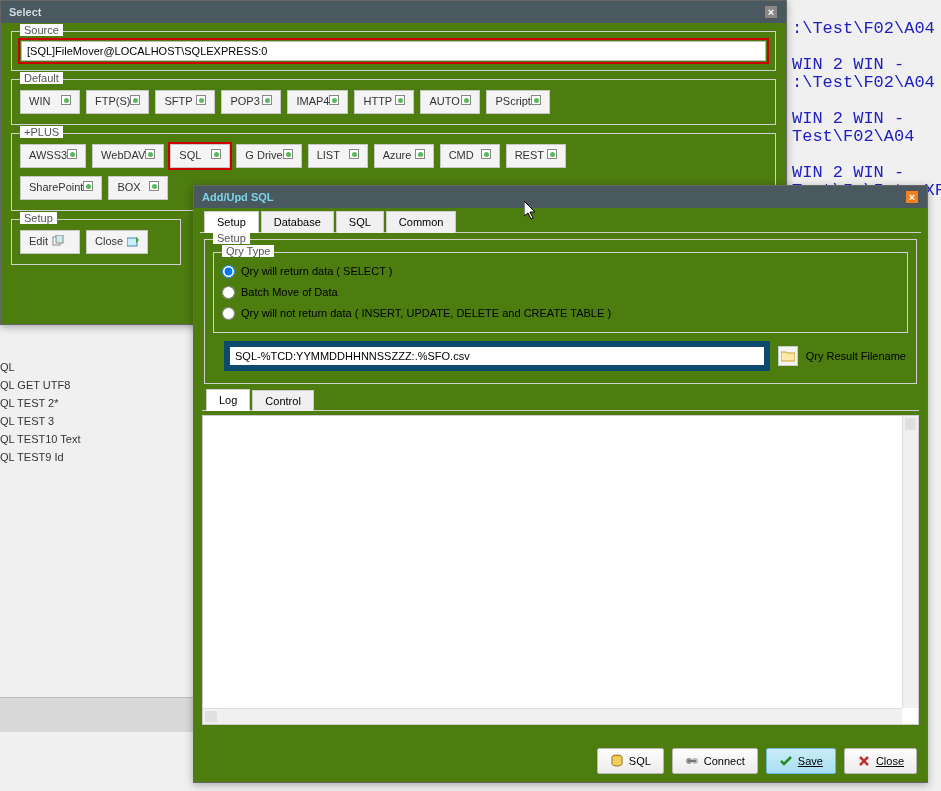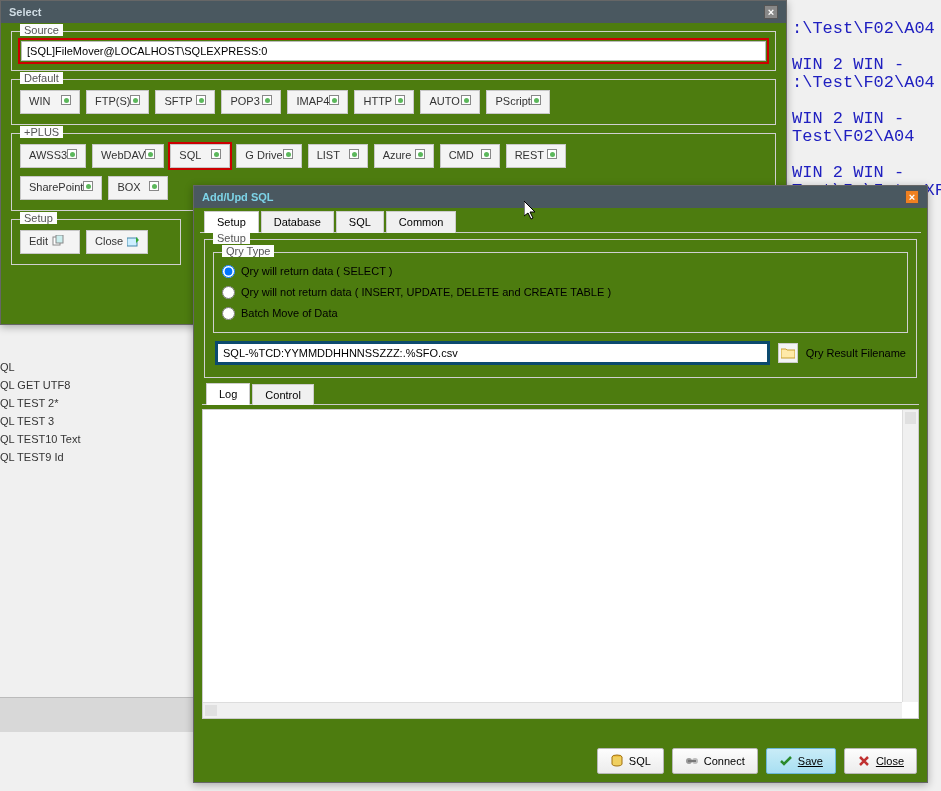--- a/index.html
+++ b/index.html
@@ -28,21 +28,21 @@
 
 #win-sql { left: 193px; top: 185px; width: 735px; height: 598px; }
 
 .tabs { display: flex; border-bottom: 1px solid #ccc; padding-left: 4px; }
 .tab { padding: 4px 12px; border: 1px solid #ccc; border-bottom: none; background: #f0f0f0; margin-right: 2px; cursor: pointer; position: relative; top: 1px; }
 .tab.active { background: #fff; border-bottom: 1px solid #fff; }
 
 .radio-row { display: flex; align-items: flex-start; gap: 6px; padding: 4px 0; }
 .radio-row input { margin: 0; }
 
-.qry-input { flex: 1; border: 3px solid #0c4a6e; padding: 3px 5px; background: #fff; }
+.qry-input { flex: 1; border: 6px solid #0c4a6e; padding: 3px 5px; background: #fff; margin-left: 9px; }
 .qry-row { display: flex; align-items: center; gap: 8px; padding: 4px 8px; }
 .qry-folder { width: 20px; height: 20px; border: 1px solid #ccc; display: flex; align-items: center; justify-content: center; cursor: pointer; background: #f4f4f4; }
 
 .logarea { margin: 4px 8px; border: 1px solid #ccc; height: 310px; background: #fff; position: relative; }
 .logarea .vscroll { position: absolute; right: 0; top: 0; bottom: 16px; width: 16px; background: #f0f0f0; border-left: 1px solid #ddd; }
 .logarea .hscroll { position: absolute; left: 0; right: 16px; bottom: 0; height: 16px; background: #f0f0f0; border-top: 1px solid #ddd; }
 .logarea .sthumb { position: absolute; background: #e0e0e0; }
 
 .footer-btns { position: absolute; bottom: 8px; right: 10px; display: flex; gap: 8px; }
 .fbtn { display: inline-flex; align-items: center; gap: 5px; border: 1px solid #b8b8b8; background: linear-gradient(#fdfdfd,#ececec); padding: 5px 12px; cursor: pointer; border-radius: 2px; }
@@ -253,25 +253,25 @@
     <span class="legend">Setup</span>
 
     <div class="fieldset" style="margin:4px 0;">
       <span class="legend">Qry Type</span>
       <label class="radio-row">
         <input type="radio" name="qt" checked="" style="">
         <span>Qry will return data ( SELECT )</span>
       </label>
       <label class="radio-row">
         <input type="radio" name="qt" style="">
-        <span>Qry will not return data ( INSERT, UPDATE, DELETE and CREATE TABLE )</span>
+        <span>Batch Move of Data</span>
       </label>
       <label class="radio-row">
         <input type="radio" name="qt" style="">
-        <span>Batch Move of Data</span>
+        <span>Qry will not return data ( INSERT, UPDATE, DELETE and CREATE TABLE )</span>
       </label>
     </div>
 
     <div class="qry-row" style="padding:4px 2px;">
       <input class="qry-input" value="SQL-%TCD:YYMMDDHHNNSSZZZ:.%SFO.csv" style="">
       <div class="qry-folder">
         <svg width="14" height="12" viewBox="0 0 14 12">
             <path d="M0 2h5l1 1h8v8H0z" fill="#ffe9a8" stroke="#c9a030"></path>
           </svg>
       </div>

